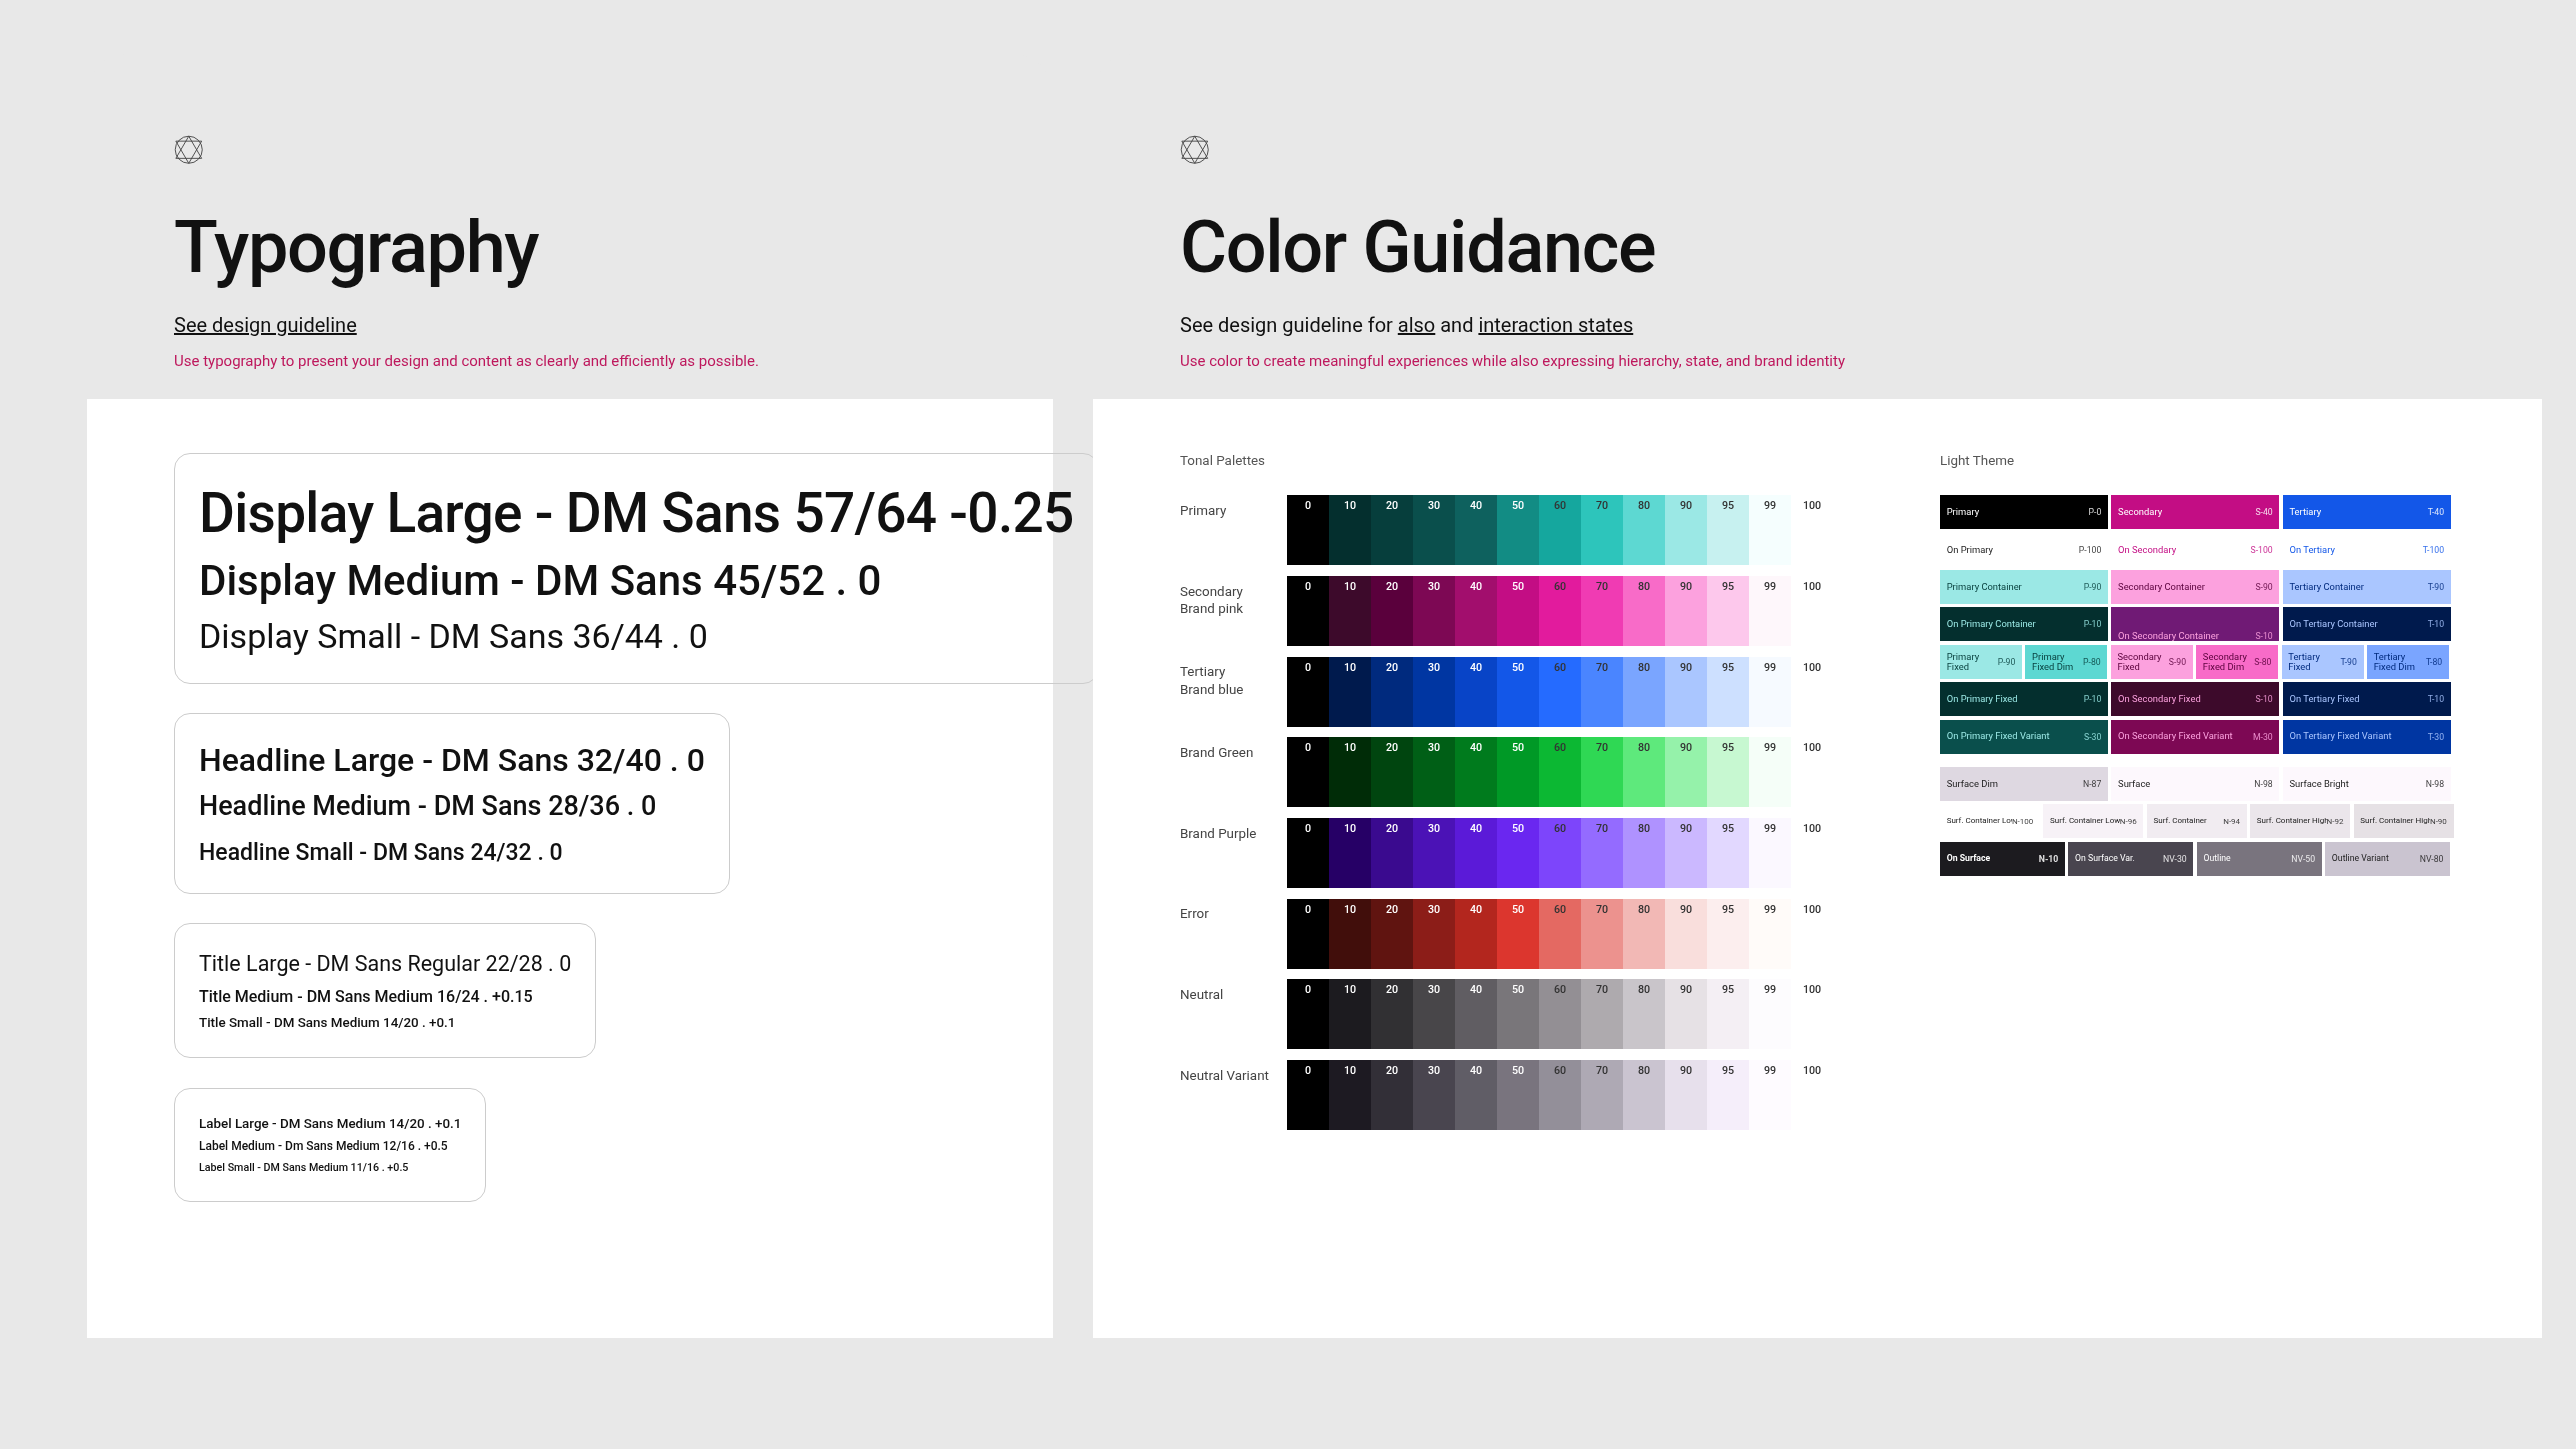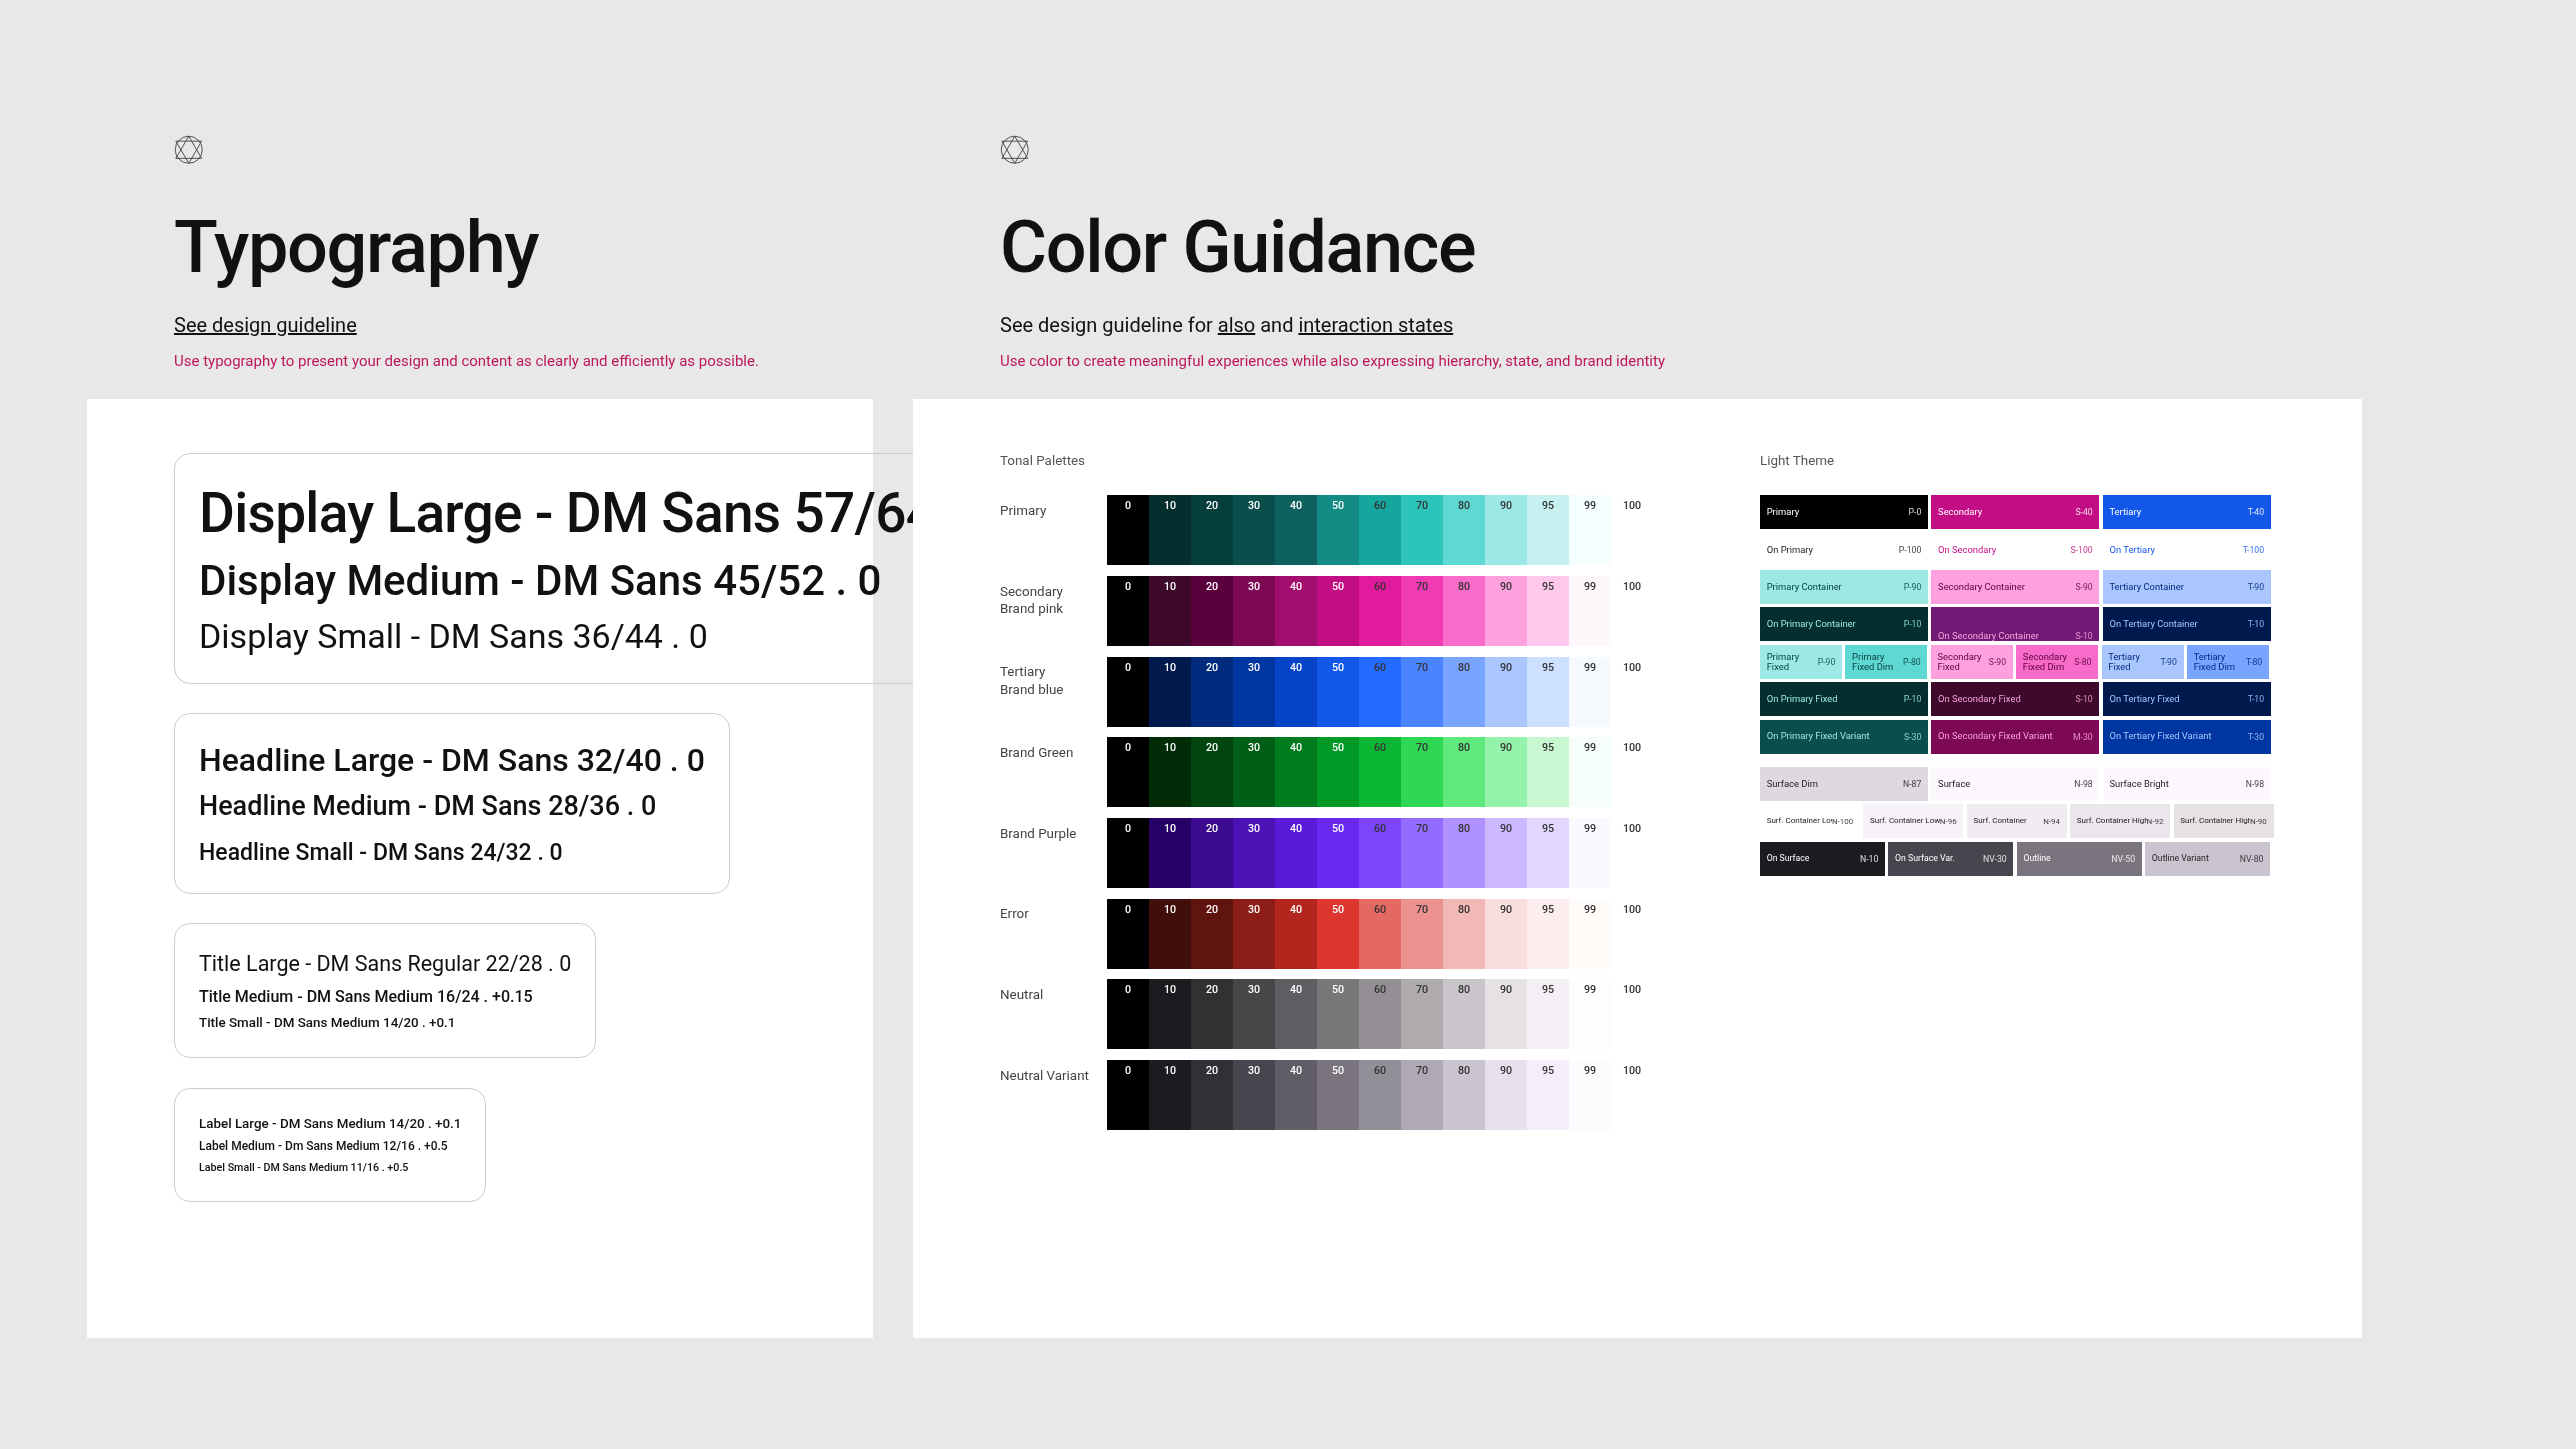--- a/index.html
+++ b/index.html
@@ -1,19 +1,19 @@
 <!DOCTYPE html>
 <html style="font-size:10.7px"><head>
 <meta charset="utf-8">
 <style>
   * { margin:0; padding:0; box-sizing:border-box; }
   body { background:#e8e8e8; font-family:-apple-system,BlinkMacSystemFont,"Segoe UI",Roboto,sans-serif; color:#111; overflow:hidden; }
   .viewport { width:2576px; height:1449px; transform-origin:top left; }
   .page-wrap { display:flex; gap:40px; padding:54px 0 0 87px; }
-  .page { background:#e8e8e8; border-radius:40px 40px 0 0; width:786px; box-shadow:none; }
+  .page { background:#e8e8e8; border-radius:40px 40px 0 0; width:966px; box-shadow:none; }
   .header-block { background:#e8e8e8; padding:81px 87px 27px; border-radius:40px 40px 0 0; }
   .mlogo { width:29.5px; height:29.5px; margin-bottom:40px; display:block; }
   .mlogo svg { width:100%; height:100%; }
   h1 { font-size:72px; font-weight:500; letter-spacing:-1.3px; margin-bottom:23px; }
   .guideline-link { font-size:20px; text-decoration:underline; color:#111; display:inline-block; margin-bottom:14.8px; }
   .sub { font-size:15px; color:#be185d; line-height:1.4; }
   .content-area { background:#fff; padding:54px 87px 40px; min-height:939px; }
 
   
   .type-card { border:1.3px solid #ccc; border-radius:16px; padding:27px 24px; margin-bottom:29.5px; width:fit-content; }
@@ -408,21 +408,21 @@
                 <div class="tcell" style="background: rgb(235, 230, 235); color: rgb(34, 34, 34);">
                   <span class="lbl">Surf. Container High</span>
                   <span class="code">N-92</span>
                 </div>
                 <div class="tcell" style="background: rgb(230, 225, 229); color: rgb(34, 34, 34);">
                   <span class="lbl">Surf. Container Highest</span>
                   <span class="code">N-90</span>
                 </div>
               </div>
               <div class="surf-row4">
-                <div class="tcell" style="background: rgb(28, 27, 31); color: rgb(255, 255, 255);">
+                <div class="tcell" style="background: rgb(28, 27, 31); color: rgb(255, 255, 255); font-weight: bold;">
                   <span class="lbl">On Surface</span>
                   <span class="code">N-10</span>
                 </div>
                 <div class="tcell" style="background: rgb(73, 69, 79); color: rgb(255, 255, 255);">
                   <span class="lbl">On Surface Var.</span>
                   <span class="code">NV-30</span>
                 </div>
                 <div class="tcell" style="background: rgb(121, 116, 126); color: rgb(255, 255, 255);">
                   <span class="lbl">Outline</span>
                   <span class="code">NV-50</span>

